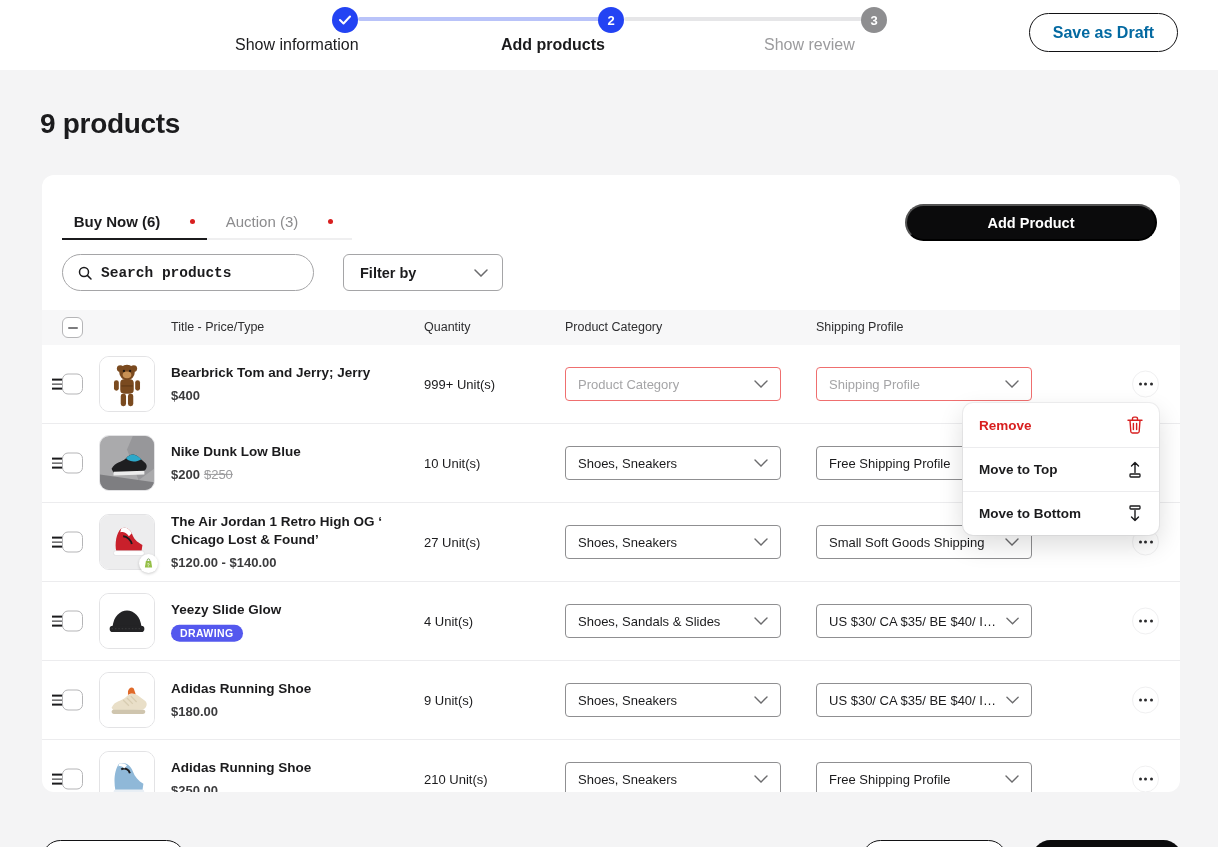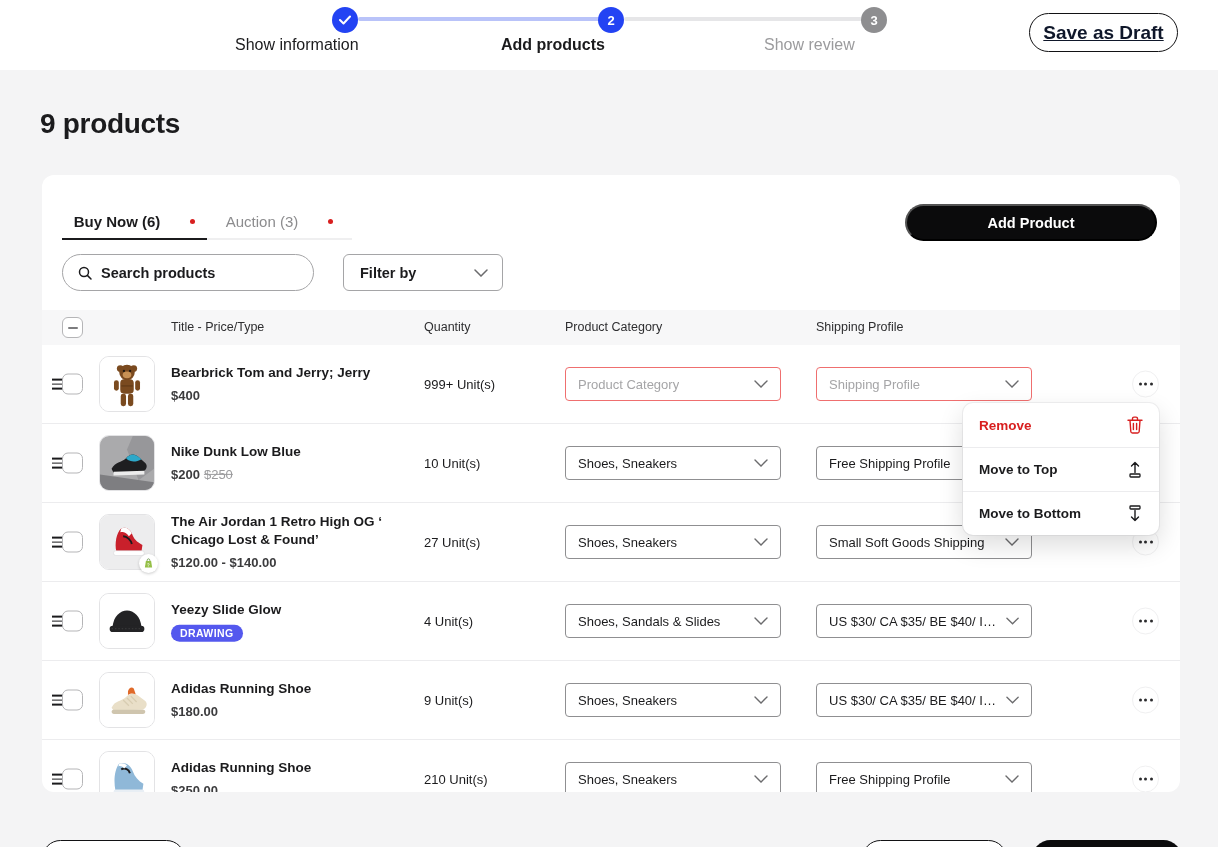--- a/index.html
+++ b/index.html
@@ -11,40 +11,40 @@
   .top-bar { position:absolute; left:0; top:0; width:1218px; height:70px; background:#fff; }
   .step-line { position:absolute; top:17px; height:4px; border-radius:2px; }
   .step-line.done { left:358px; width:242px; background:#b9c3f9; }
   .step-line.todo { left:624px; width:238px; background:#e6e6e8; }
   .step-circle { position:absolute; top:7px; width:26px; height:26px; border-radius:50%;
     display:flex; align-items:center; justify-content:center; color:#fff; font-size:13px; font-weight:700; }
   .step-circle.blue { background:#2343f3; }
   .step-circle.gray { background:#8e8e90; }
   .step-label { position:absolute; top:36px; width:220px; font-size:16px; font-weight:500; }
   .step-label.dim { color:#9b9b9d; }
-  .pill-btn { border-radius:20px; background:#fff; border:1.5px solid #121214; font-size:19px; font-weight:700;
-    display:flex; align-items:center; justify-content:center; color:#0f172a; cursor:pointer;text-decoration:underline; }
+  .pill-btn { border-radius:20px; background:#fff; border:1.5px solid #121214; font-size:16px; font-weight:700;
+    display:flex; align-items:center; justify-content:center; color:#0369a1; cursor:pointer; }
   .save-draft { position:absolute; left:1029px; top:13px; width:149px; height:39px; }
 
   
   .page-title { position:absolute; left:40px; top:108px; font-size:28px; font-weight:700; letter-spacing:-0.3px; }
 
   
   .card { position:absolute; left:42px; top:175px; width:1138px; height:617px; background:#fff;
     border-radius:12px; overflow:hidden; }
 
   .tab { position:absolute; top:30px; height:35px; display:flex; align-items:center; justify-content:center;
     font-size:15px; cursor:pointer;gap:24px; }
   .tab-buy { left:20px; width:145px; font-weight:700; border-bottom:2px solid #1b1b1d; }
   .tab-auction { left:165px; width:145px; font-weight:500; color:#8c8c8e; border-bottom:2px solid #efeff0; }
   .red-dot { display:inline-block; width:5px; height:5px; border-radius:50%; background:#d81f1f; margin-left:6px; }
 
   .search-box { position:absolute; left:20px; top:79px; width:252px; height:37px; border:1px solid #a5a5a7;
     border-radius:19px; display:flex; align-items:center; padding-left:14px; gap:8px; background:#fff; }
-  .search-box input { border:none; outline:none; font-family:Liberation Sans, sans-serif; font-size:14.5px; font-weight:600;
+  .search-box input { border:none; outline:none; font-family:Liberation Mono, monospace; font-size:14.5px; font-weight:600;
     color:#1b1b1d; width:190px; background:transparent; }
   .search-box input::placeholder { color:#1b1b1d; opacity:1; }
   .filter-box { position:absolute; left:301px; top:79px; width:160px; height:37px; border:1px solid #a5a5a7;
     border-radius:6px; display:flex; align-items:center; justify-content:space-between; padding:0 14px 0 16px;
     font-size:14.5px; font-weight:600; cursor:pointer; background:#fff; }
   .add-product { position:absolute; left:863px; top:29px; width:252px; height:37px; border-radius:19px;
     background:#0b0b0c; color:#fff; font-size:14.5px; font-weight:700; display:flex; align-items:center;
     justify-content:center; cursor:pointer; }
 
   

